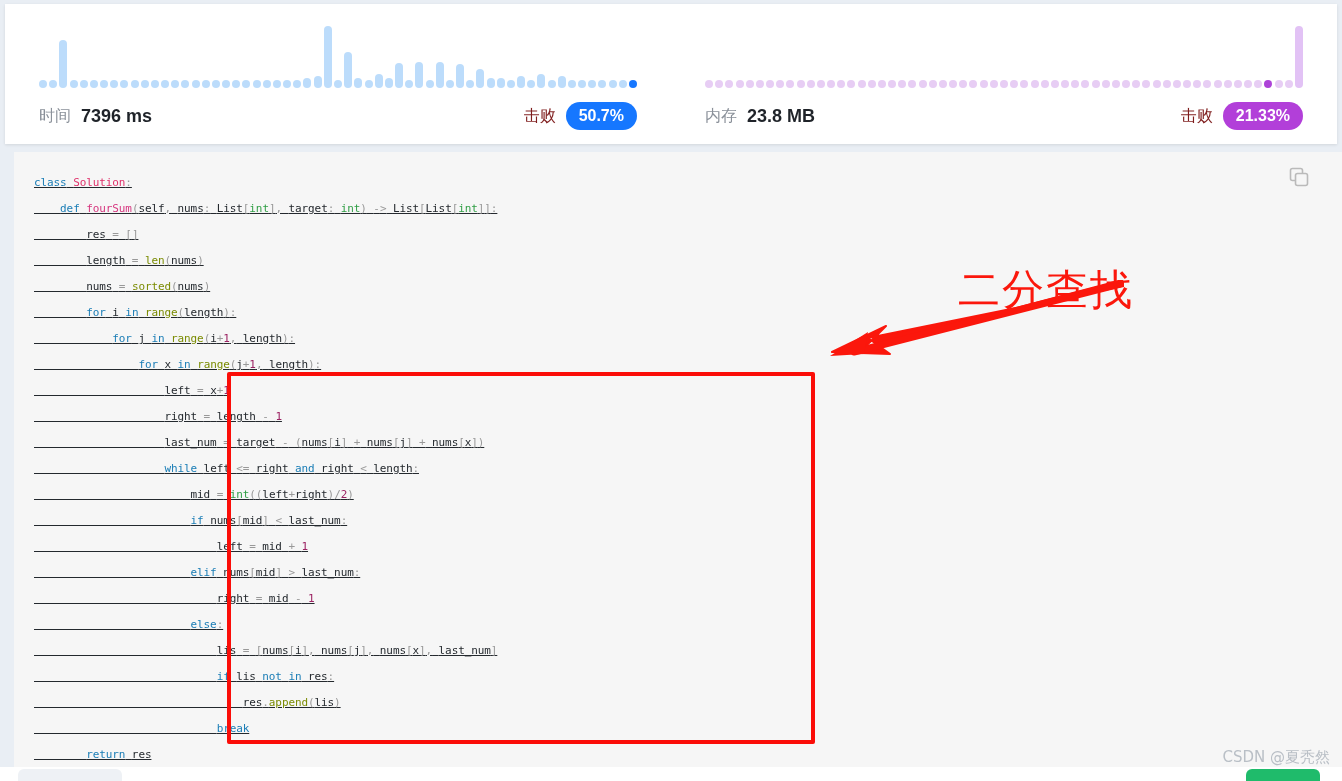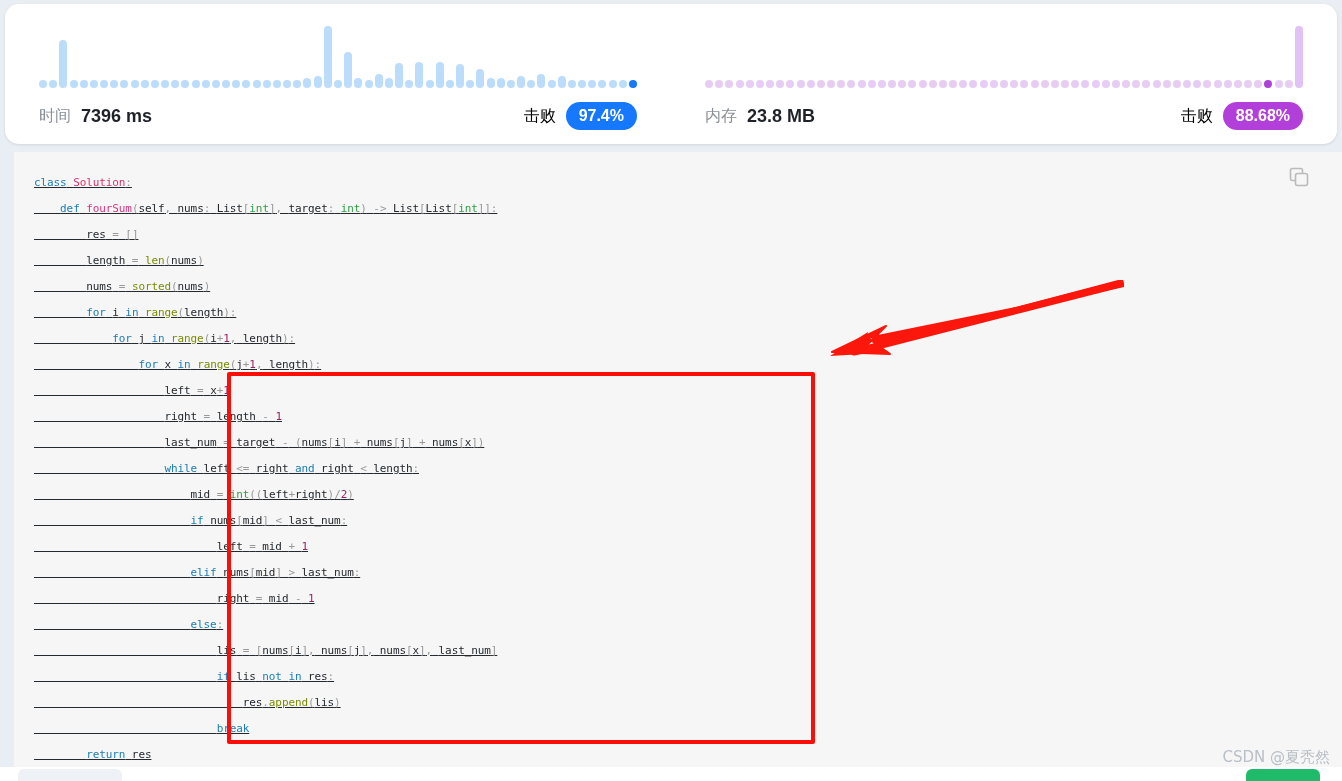--- a/index.html
+++ b/index.html
@@ -15,21 +15,21 @@
     width: 1342px; height: 781px;
     background: #e9eef4;
   }
 
   
   .stats-panel {
     position: absolute;
     left: 5px; top: 4px;
     width: 1332px; height: 140px;
     background: #ffffff;
-    border-radius: 14px;
+    border-radius: 0;
     box-shadow: 0 1px 3px rgba(0,0,0,0.10);
     display: flex;
   }
   .stat-card {
     position: relative;
     flex: 1 1 50%;
     padding: 0;
   }
   .stat-card.left  { border-right: 0; }
 
@@ -72,21 +72,21 @@
     color: #1f2329;
     font-weight: bold;
   }
   .stat-right {
     margin-left: auto;
     display: flex;
     align-items: center;
   }
   .beat-label {
     font-size: 16px;
-    color: #000000;
+    color: #7f1d1d;
     margin-right: 10px;
     font-family: "DejaVu Sans", sans-serif;
   }
   .badge {
     display: inline-flex;
     align-items: center;
     justify-content: center;
     height: 28px;
     padding: 0 13px;
     border-radius: 14px;
@@ -252,21 +252,21 @@
           <div class="bar" style="height: 8px;"></div>
           <div class="bar" style="height: 8px;"></div>
           <div class="bar" style="height: 8px;"></div>
           <div class="bar cur" style="height: 8px;"></div>
         </div>
       <div class="stat-foot">
         <span class="stat-label">时间</span>
         <span class="stat-value">7396 ms</span>
         <span class="stat-right">
           <span class="beat-label">击败</span>
-          <span class="badge blue">97.4%</span>
+          <span class="badge blue">50.7%</span>
         </span>
       </div>
     </div>
 
     <div class="stat-card right">
       <div class="spark mem" id="spark-mem">
           <div class="bar" style="height: 8px;"></div>
           <div class="bar" style="height: 8px;"></div>
           <div class="bar" style="height: 8px;"></div>
           <div class="bar" style="height: 8px;"></div>
@@ -324,21 +324,21 @@
           <div class="bar cur" style="height: 8px;"></div>
           <div class="bar" style="height: 8px;"></div>
           <div class="bar" style="height: 8px;"></div>
           <div class="bar tall" style="height: 62px;"></div>
         </div>
       <div class="stat-foot">
         <span class="stat-label">内存</span>
         <span class="stat-value">23.8 MB</span>
         <span class="stat-right">
           <span class="beat-label">击败</span>
-          <span class="badge purple">88.68%</span>
+          <span class="badge purple">21.33%</span>
         </span>
       </div>
     </div>
   </div>
 
   <div class="code-area">
     <span class="copy-icon">
       <svg width="22" height="22" viewBox="0 0 22 22">
         <rect x="2.5" y="2.5" width="12" height="12" rx="2" fill="none" stroke="#8a8a8a" stroke-width="1.6"></rect>
         <rect x="7.5" y="7.5" width="12" height="12" rx="2" fill="#f6f6f6" stroke="#8a8a8a" stroke-width="1.6"></rect>
@@ -370,19 +370,20 @@
   </div>
 
   <div class="redbox"></div>
 
   <svg class="arrow-svg" viewBox="0 0 300 90">
     <polygon points="298,0 40,68 62,46 8,72 66,74 44,58 300,6" fill="#fb170c" stroke="#fb170c" stroke-width="2" stroke-linejoin="round"></polygon>
     <path d="M296,4 L30,72" stroke="#fb170c" stroke-width="7" stroke-linecap="round" fill="none"></path>
     <polygon points="6,76 44,52 40,74" fill="#fb170c"></polygon>
   </svg>
 
+  <div class="anno-text">二分查找</div>
 
   <div class="watermark">CSDN @夏秃然</div>
 
   <div class="bottom-strip"></div>
   <div class="pill-gray"></div>
   <div class="pill-green"></div>
 </div>
 
 </body></html>

